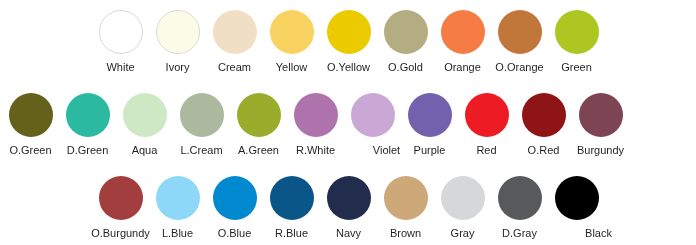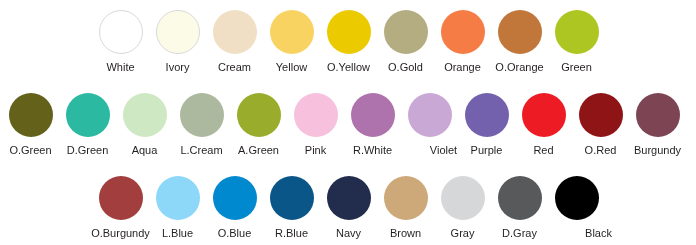--- a/index.html
+++ b/index.html
@@ -122,24 +122,20 @@
       </div>
       <div class="swatch-cell">
         <div class="swatch-dot" style="background: rgb(173, 185, 158);"></div>
         <div class="swatch-label" style="color: rgb(35, 31, 32);">L.Cream</div>
       </div>
       <div class="swatch-cell">
         <div class="swatch-dot" style="background: rgb(154, 172, 44);"></div>
         <div class="swatch-label" style="color: rgb(35, 31, 32);">A.Green</div>
       </div>
       <div class="swatch-cell">
-        <div class="swatch-dot" style="background: rgb(247, 192, 220);"></div>
-        <div class="swatch-label" style="color: rgb(35, 31, 32);">Pink</div>
-      </div>
-      <div class="swatch-cell">
         <div class="swatch-dot" style="background: rgb(174, 114, 172);"></div>
         <div class="swatch-label" style="color: rgb(35, 31, 32);">R.White</div>
       </div>
       <div class="swatch-cell">
         <div class="swatch-dot" style="background: rgb(201, 168, 214);"></div>
         <div class="swatch-label" style="color: rgb(35, 31, 32); margin-left: 28px;">Violet</div>
       </div>
       <div class="swatch-cell">
         <div class="swatch-dot" style="background: rgb(115, 97, 174);"></div>
         <div class="swatch-label" style="color: rgb(35, 31, 32);">Purple</div>

